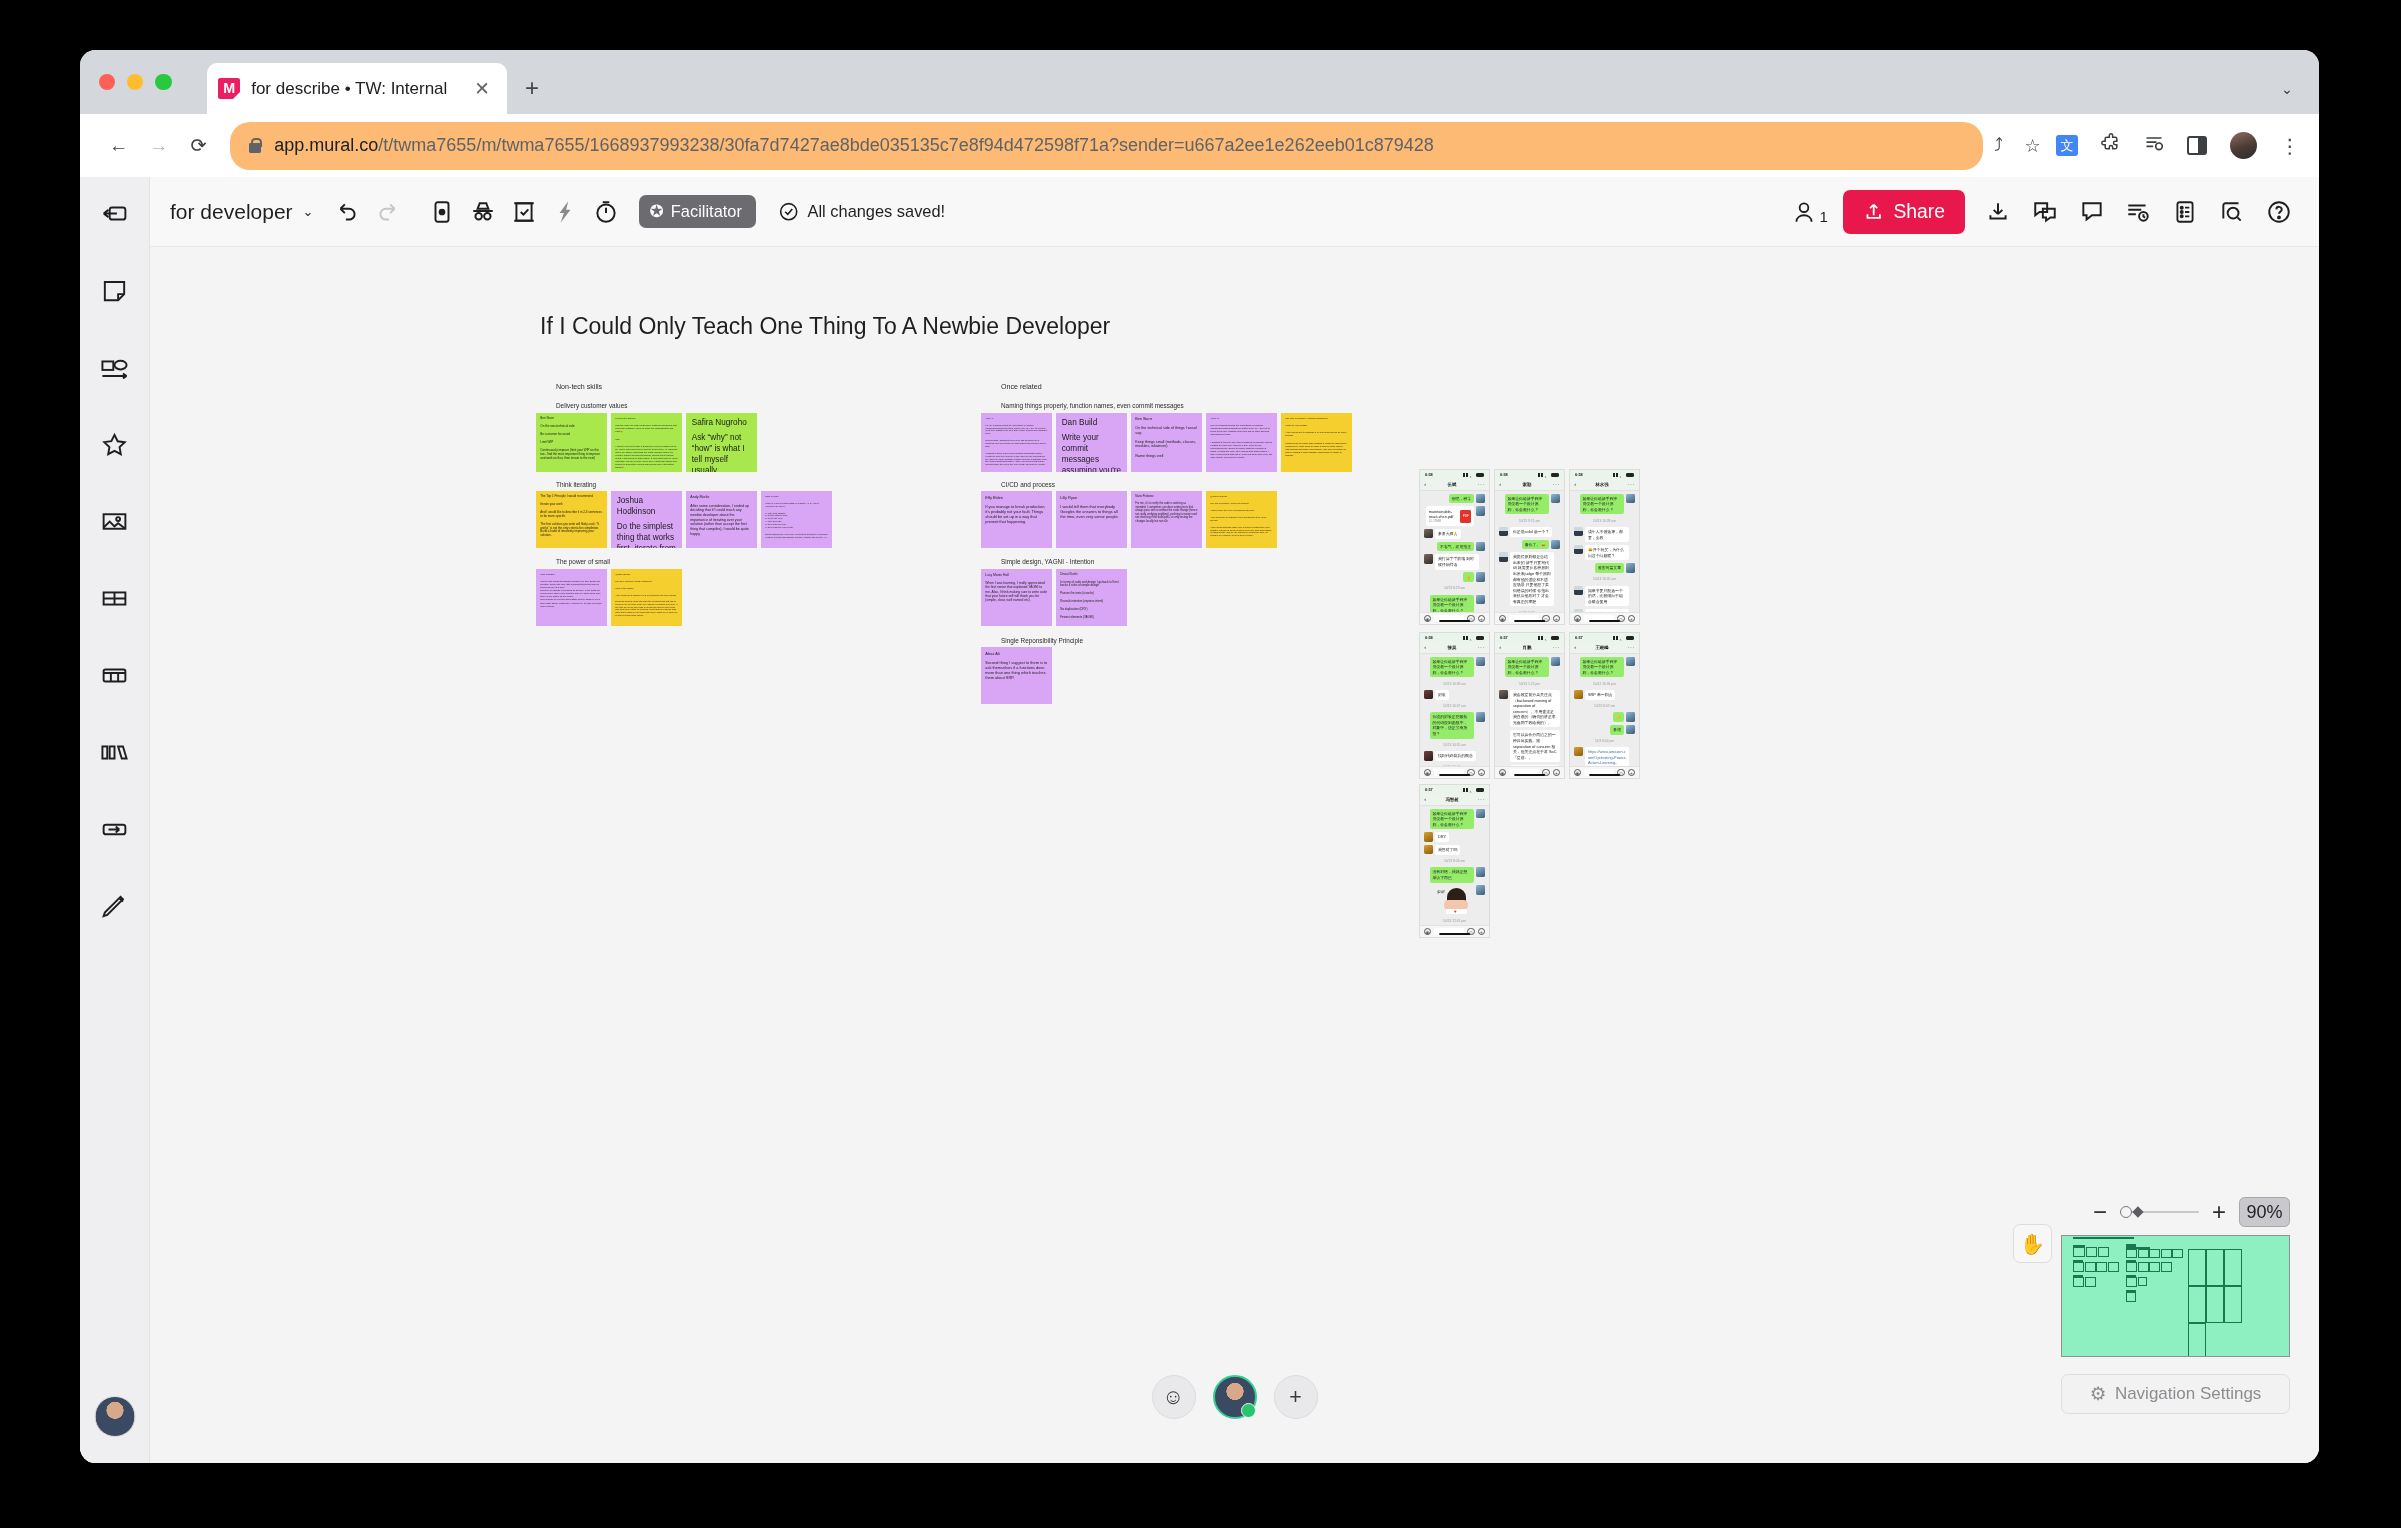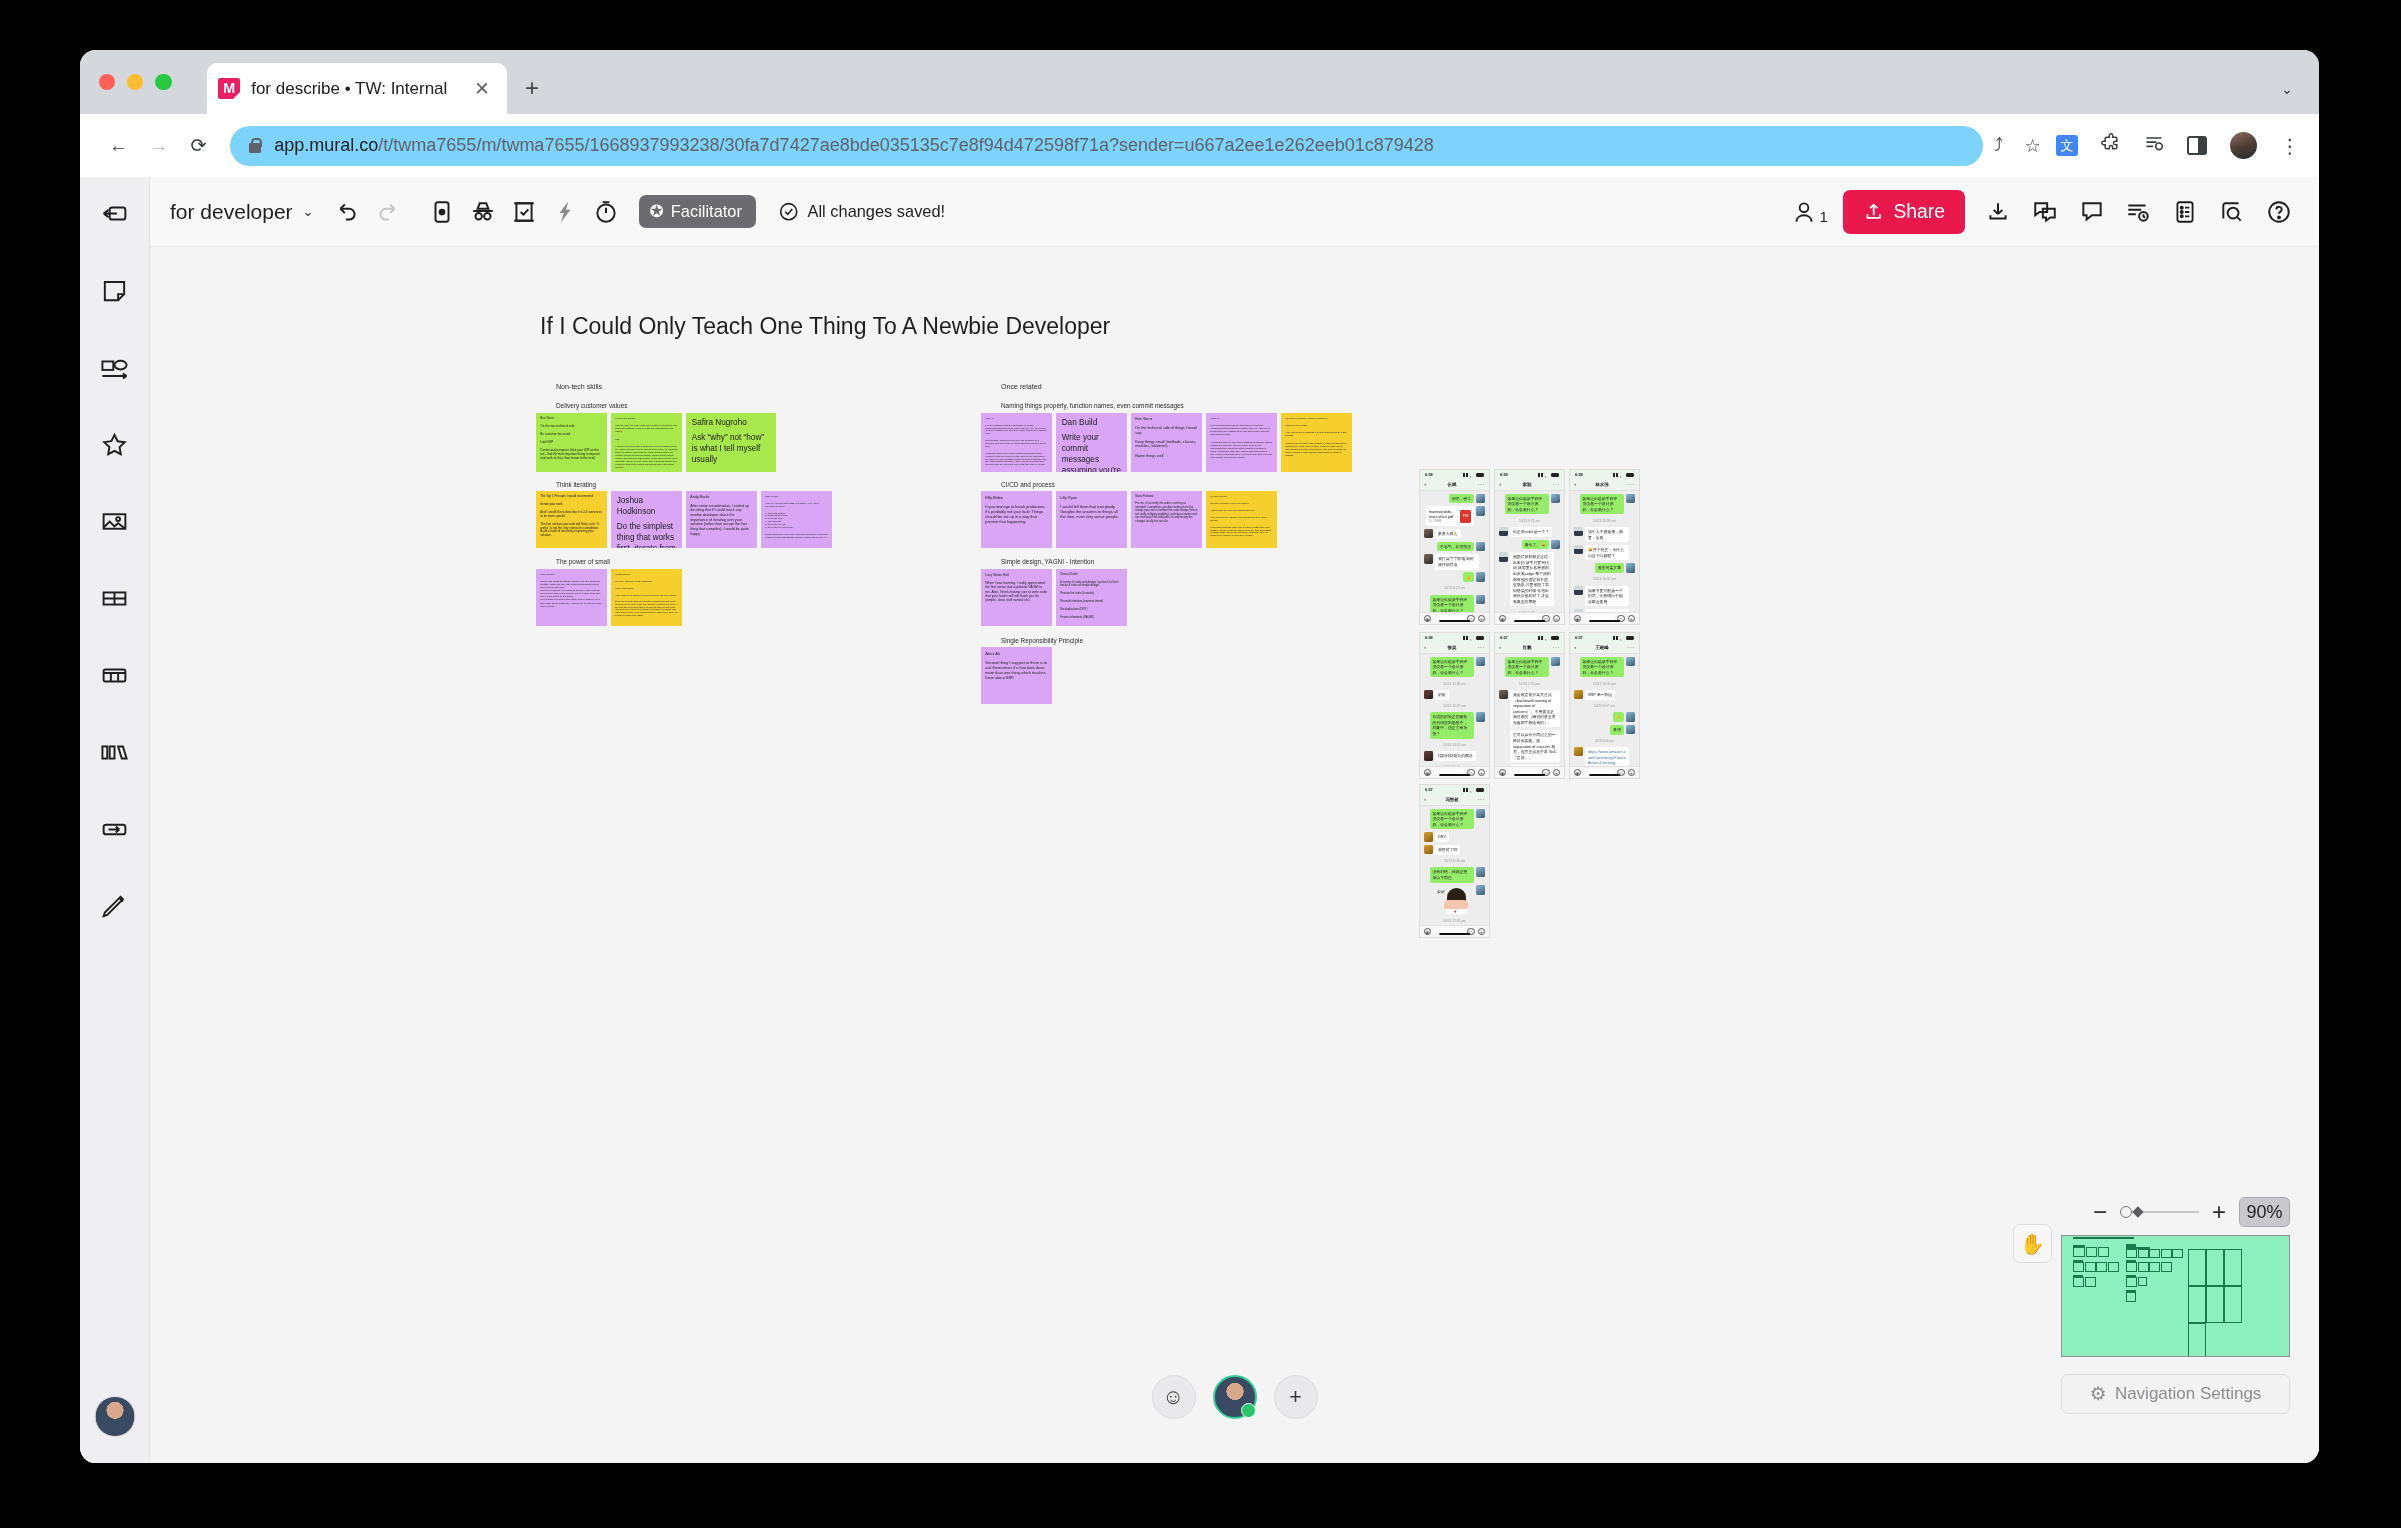--- a/index.html
+++ b/index.html
@@ -57,21 +57,21 @@
     position: absolute; right: 26px; top: 31px; font-size: 14.3px; color: #3c4043;
   }
 
   .urlbar-row {
     height: 63px; background: #fff; display: flex; align-items: center;
     padding: 0 18.6px; gap: 0;
   }
   .navbtn { width: 40px; text-align: center; font-size: 19.3px; color: #3c4043; cursor: pointer; }
   .navbtn.dim { color: #b6b9bd; }
   .omnibox {
-    flex: 1 1 auto; height: 40px; background: #7dd3fc; border-radius: 20px;
+    flex: 1 1 auto; height: 48px; background: #fdba74; border-radius: 20px;
     display: flex; align-items: center; padding: 0 15.7px; margin: 0 11.4px;
     min-width: 0;
   }
   .lock { width: 18.6px; height: 18.6px; margin-right: 10px; position: relative; flex: 0 0 auto; }
   .lock:before {
     content:""; position:absolute; left:3.6px; top:7.1px; width:11.4px; height:9.3px;
     background:#5f6368; border-radius:1.4px;
   }
   .lock:after {
     content:""; position:absolute; left:5.7px; top:2.1px; width:7.1px; height:7.1px;
@@ -583,21 +583,21 @@
           <p>Be customer focussed</p>
           <p>Limit WIP</p>
           <p>Continuously improve (limit your WIP on this too - find the most important thing to improve and work on that, then iterate to the next)</p>
         </div>
         <div class="note green tiny" style="left:461px;top:166px;width:71px;height:59px;font-size:2.4px">
           <span class="author">From Peter Barnes</span>
           <p>how the code we write must solve customer problems and generate customer value in order for consultants to get paid 😜</p>
           <p>and</p>
           <p>I used to help look after a grad/early career program at an SI. When folks who'd been part of it left us the #1 response when we asked "what was the most valuable thing you learnt?" wasn't anything technical, despite them having learnt a great deal in that regard. It was about how to value what they did for a living. Once they learnt that lesson they tended to find better paying jobs doing more interesting things😅</p>
         </div>
-        <div class="note green big" style="left:536px;top:166px;width:90px;height:59px">
+        <div class="note green big" style="left:536px;top:166px;width:71px;height:59px">
           <span class="author">Safira Nugroho</span>
           <p>Ask “why” not “how” is what I tell myself usually</p>
         </div>
 
         <div class="sec-head sub" style="left:386px;top:234px">Think iterating</div>
         <div class="note yellow tiny" style="left:386px;top:244px;width:71px;height:57px">
           <p>The Top 1 Principle I would recommend</p>
           <p>Iterate your work</p>
           <p>And I would like to describe it in 2-3 sentences to be more specific</p>
           <p>The first solution you write will likely suck: "It works" is not the only criteria for completion. Build a habit of iteratively improving your solution.</p>

